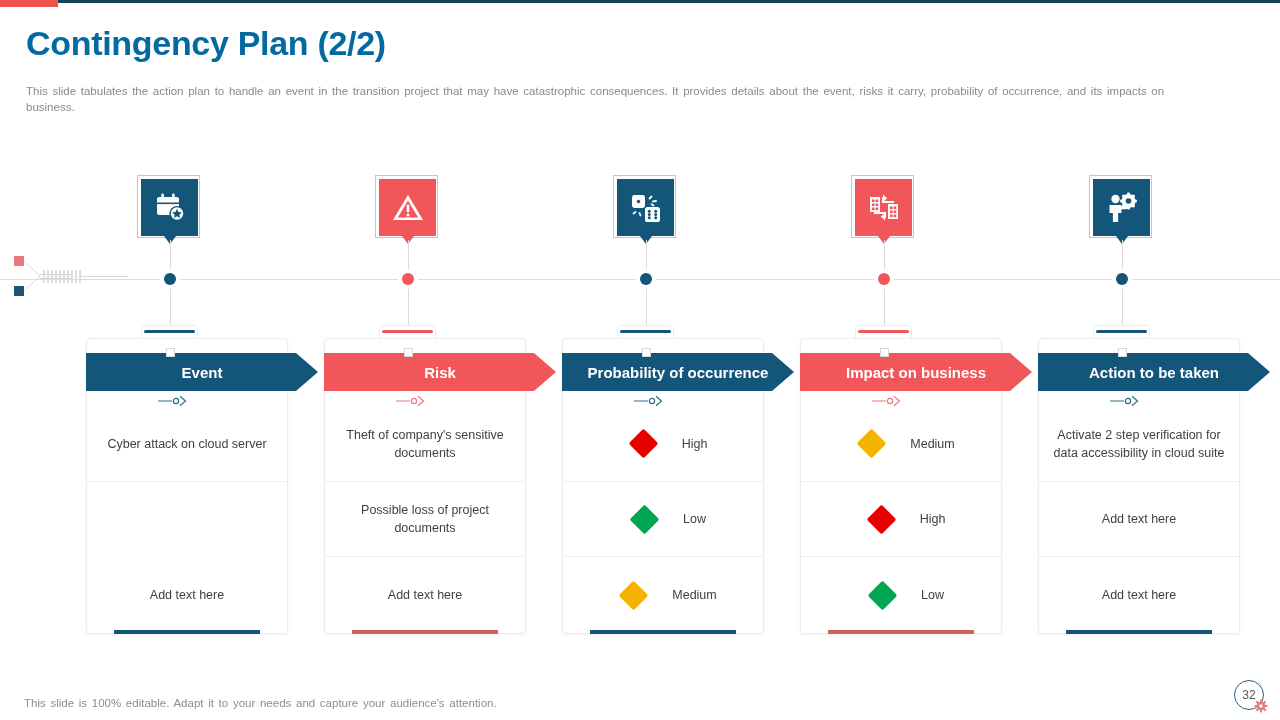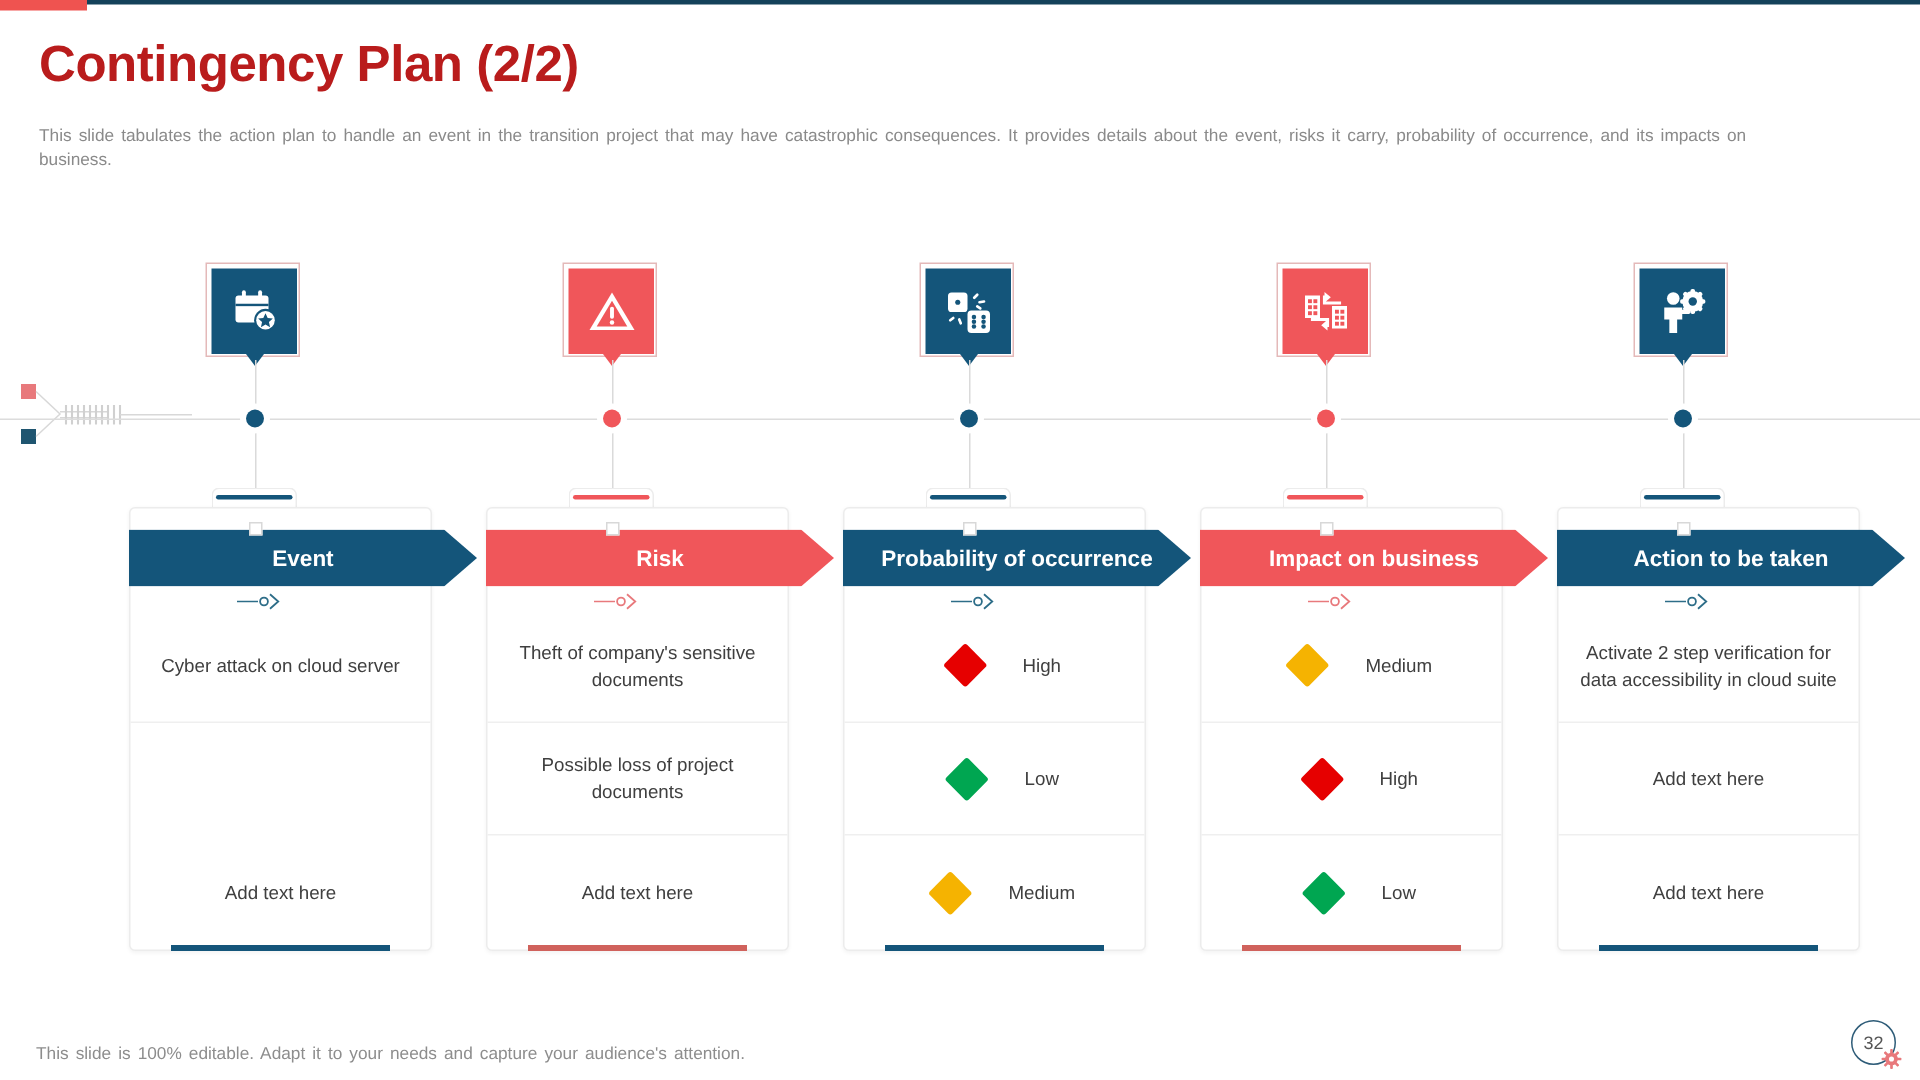--- a/index.html
+++ b/index.html
@@ -8,21 +8,21 @@
     font-family:"Liberation Sans","DejaVu Sans",sans-serif;
     -webkit-font-smoothing:antialiased;
   }
   
   #top-rule{position:absolute;left:0;top:0;width:1280px;height:3px;background:#14425a;}
   #top-accent{position:absolute;left:0;top:0;width:58px;height:7px;background:#ef5350;}
 
   
   #page-title{
     position:absolute;left:26px;top:24px;
-    font-size:34px;font-weight:bold;color:#b91c1c;letter-spacing:-0.3px;
+    font-size:34px;font-weight:bold;color:#0369a1;letter-spacing:-0.3px;
     white-space:nowrap;
   }
   #page-subtitle{
     position:absolute;left:26px;top:84px;width:1190px;
     font-size:11.5px;line-height:15.5px;color:#8a8a8a;word-spacing:1.5px;
   }
 
   
   #left-deco{position:absolute;left:10px;top:252px;width:120px;height:50px;}
 

